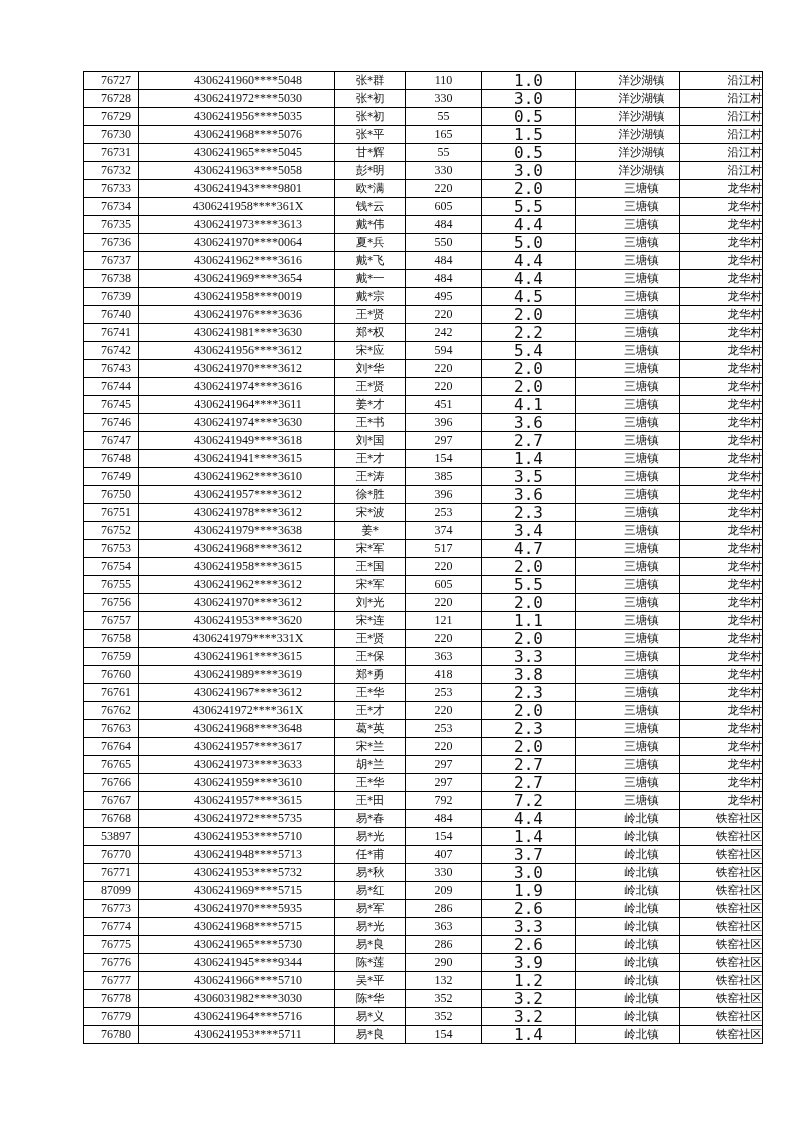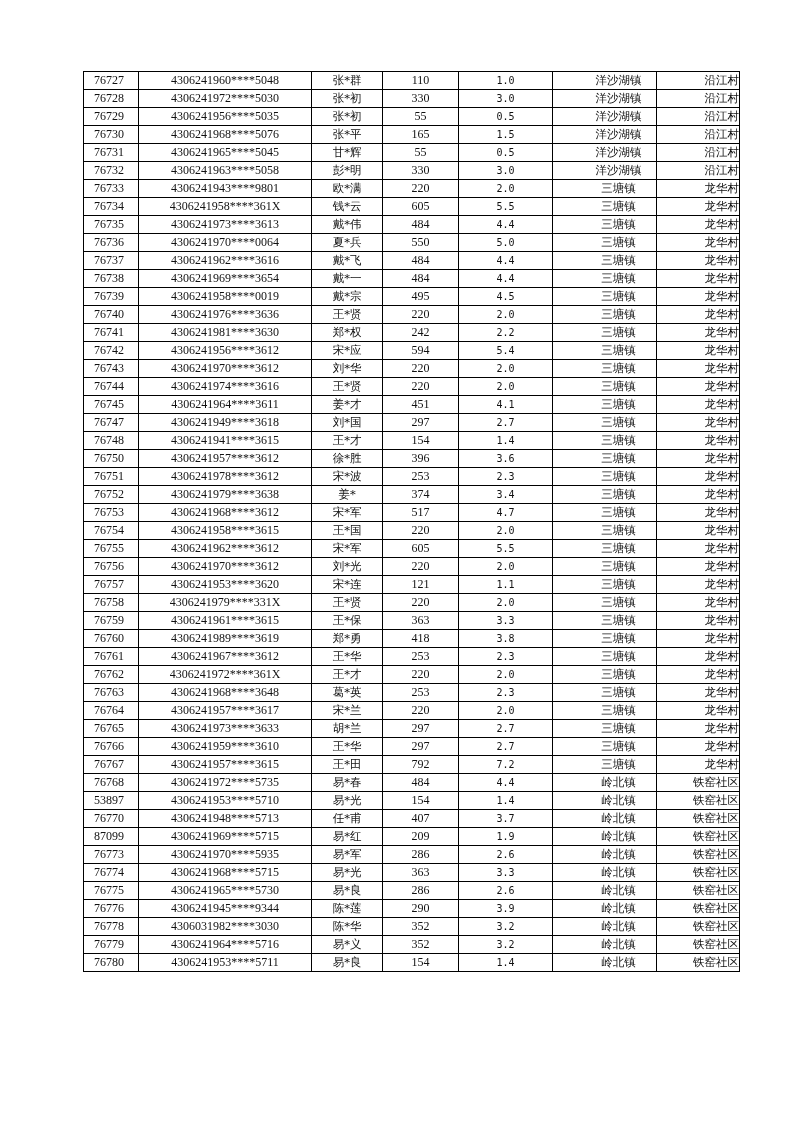--- a/index.html
+++ b/index.html
@@ -10,25 +10,25 @@
     border: 1.5px solid #000;
     font-family: "DejaVu Serif", "Liberation Serif", serif;
     font-size: 11.5px; color: #111;
   }
   #sheet td {
     border: 1px solid #000;
     height: 17px; padding: 0;
     text-align: center; vertical-align: middle;
     line-height: 17px; white-space: nowrap; overflow: hidden;
   }
-  #sheet td.c0 { width: 54px; text-align: left; padding-left: 10px; width: 44px; }
-  #sheet td.c1 { width: 172px; }
+  #sheet td.c0 { width: 54px; text-align: center; padding-left: 10px; width: 44px; }
+  #sheet td.c1 { width: 172px; padding-left: 23px; }
   #sheet td.c2 { width: 70px; }
   #sheet td.c3 { width: 75px; margin-left: 12px; }
-  #sheet td.c4 { width: 93px; font-family: "DejaVu Sans Mono", "Liberation Mono", monospace; font-size: 10px; }
+  #sheet td.c4 { width: 93px; font-family: "DejaVu Sans Mono", "Liberation Mono", monospace; font-size: 16px; }
   #sheet td.c5 { width: 75px; padding-left: 28px; }
   #sheet td.c6 { width: 82px; text-align: right; }
   #sheet td.c1, #sheet td.c0, #sheet td.c3 { font-family: "Liberation Serif", "DejaVu Serif", serif; font-size: 12px; }
 </style>
 </head>
 <body>
 
 <table id="sheet">
   <tbody id="sheet-body">
       <tr>
@@ -196,38 +196,56 @@
       <tr>
         <td class="c0">76745</td>
         <td class="c1">4306241964****3611</td>
         <td class="c2">姜*才</td>
         <td class="c3">451</td>
         <td class="c4">4.1</td>
         <td class="c5">三塘镇</td>
         <td class="c6">龙华村</td>
       </tr>
       <tr>
+        <td class="c0">76746</td>
+        <td class="c1">4306241974****3630</td>
+        <td class="c2">王*书</td>
+        <td class="c3">396</td>
+        <td class="c4">3.6</td>
+        <td class="c5">三塘镇</td>
+        <td class="c6">龙华村</td>
+      </tr>
+      <tr>
         <td class="c0">76747</td>
         <td class="c1">4306241949****3618</td>
         <td class="c2">刘*国</td>
         <td class="c3">297</td>
         <td class="c4">2.7</td>
         <td class="c5">三塘镇</td>
         <td class="c6">龙华村</td>
       </tr>
       <tr>
         <td class="c0">76748</td>
         <td class="c1">4306241941****3615</td>
         <td class="c2">王*才</td>
         <td class="c3">154</td>
         <td class="c4">1.4</td>
         <td class="c5">三塘镇</td>
         <td class="c6">龙华村</td>
       </tr>
       <tr>
+        <td class="c0">76749</td>
+        <td class="c1">4306241962****3610</td>
+        <td class="c2">王*涛</td>
+        <td class="c3">385</td>
+        <td class="c4">3.5</td>
+        <td class="c5">三塘镇</td>
+        <td class="c6">龙华村</td>
+      </tr>
+      <tr>
         <td class="c0">76750</td>
         <td class="c1">4306241957****3612</td>
         <td class="c2">徐*胜</td>
         <td class="c3">396</td>
         <td class="c4">3.6</td>
         <td class="c5">三塘镇</td>
         <td class="c6">龙华村</td>
       </tr>
       <tr>
         <td class="c0">76751</td>
@@ -403,20 +421,29 @@
       <tr>
         <td class="c0">76770</td>
         <td class="c1">4306241948****5713</td>
         <td class="c2">任*甫</td>
         <td class="c3">407</td>
         <td class="c4">3.7</td>
         <td class="c5">岭北镇</td>
         <td class="c6">铁窑社区</td>
       </tr>
       <tr>
+        <td class="c0">76771</td>
+        <td class="c1">4306241953****5732</td>
+        <td class="c2">易*秋</td>
+        <td class="c3">330</td>
+        <td class="c4">3.0</td>
+        <td class="c5">岭北镇</td>
+        <td class="c6">铁窑社区</td>
+      </tr>
+      <tr>
         <td class="c0">87099</td>
         <td class="c1">4306241969****5715</td>
         <td class="c2">易*红</td>
         <td class="c3">209</td>
         <td class="c4">1.9</td>
         <td class="c5">岭北镇</td>
         <td class="c6">铁窑社区</td>
       </tr>
       <tr>
         <td class="c0">76773</td>
@@ -448,20 +475,29 @@
       <tr>
         <td class="c0">76776</td>
         <td class="c1">4306241945****9344</td>
         <td class="c2">陈*莲</td>
         <td class="c3">290</td>
         <td class="c4">3.9</td>
         <td class="c5">岭北镇</td>
         <td class="c6">铁窑社区</td>
       </tr>
       <tr>
+        <td class="c0">76777</td>
+        <td class="c1">4306241966****5710</td>
+        <td class="c2">吴*平</td>
+        <td class="c3">132</td>
+        <td class="c4">1.2</td>
+        <td class="c5">岭北镇</td>
+        <td class="c6">铁窑社区</td>
+      </tr>
+      <tr>
         <td class="c0">76778</td>
         <td class="c1">4306031982****3030</td>
         <td class="c2">陈*华</td>
         <td class="c3">352</td>
         <td class="c4">3.2</td>
         <td class="c5">岭北镇</td>
         <td class="c6">铁窑社区</td>
       </tr>
       <tr>
         <td class="c0">76779</td>

